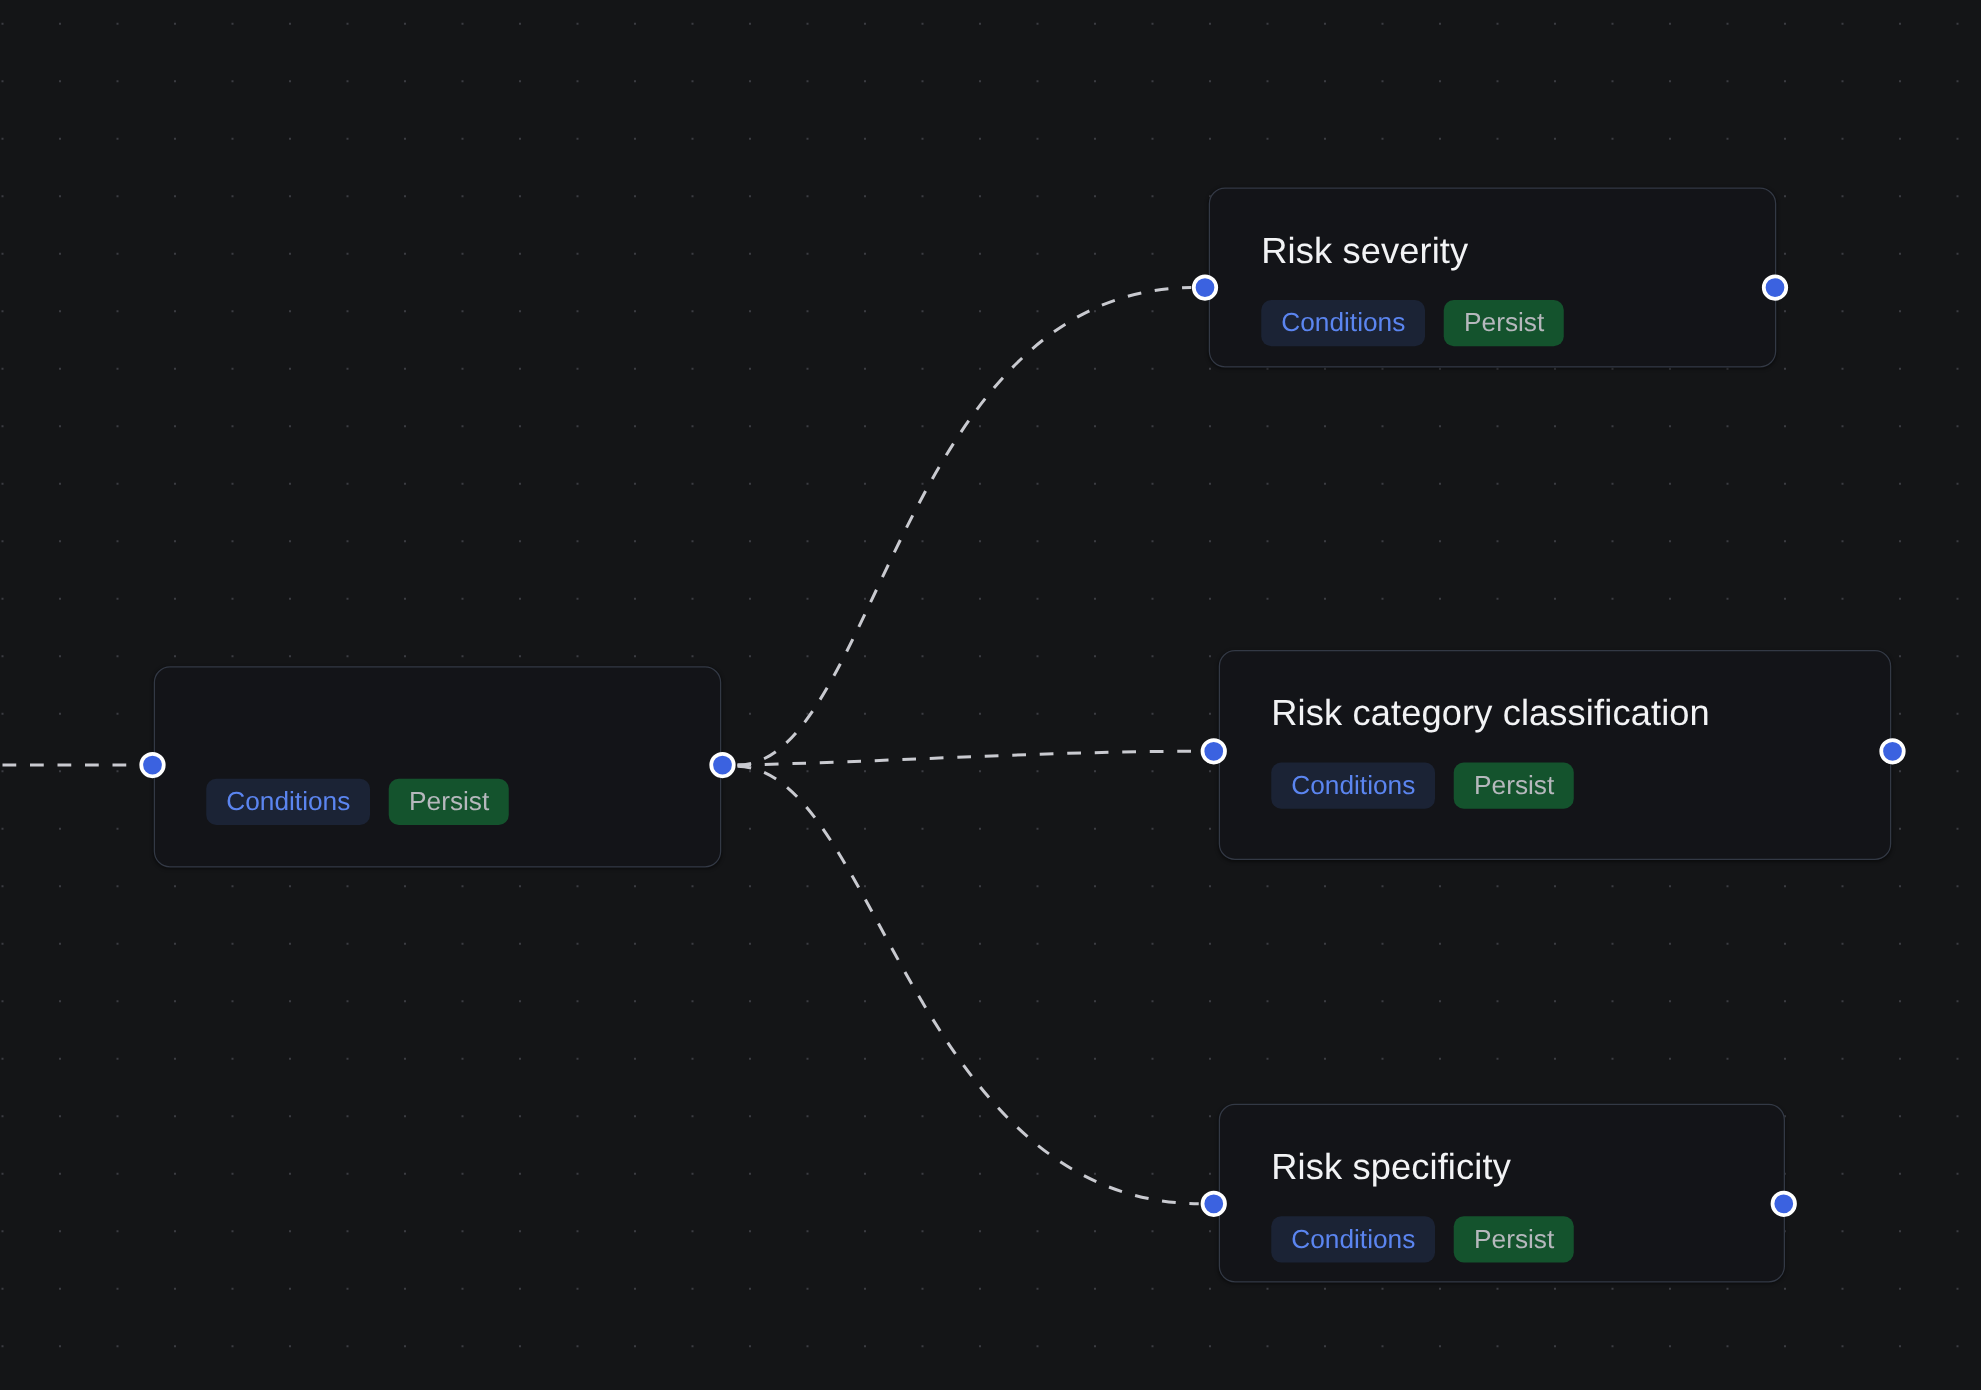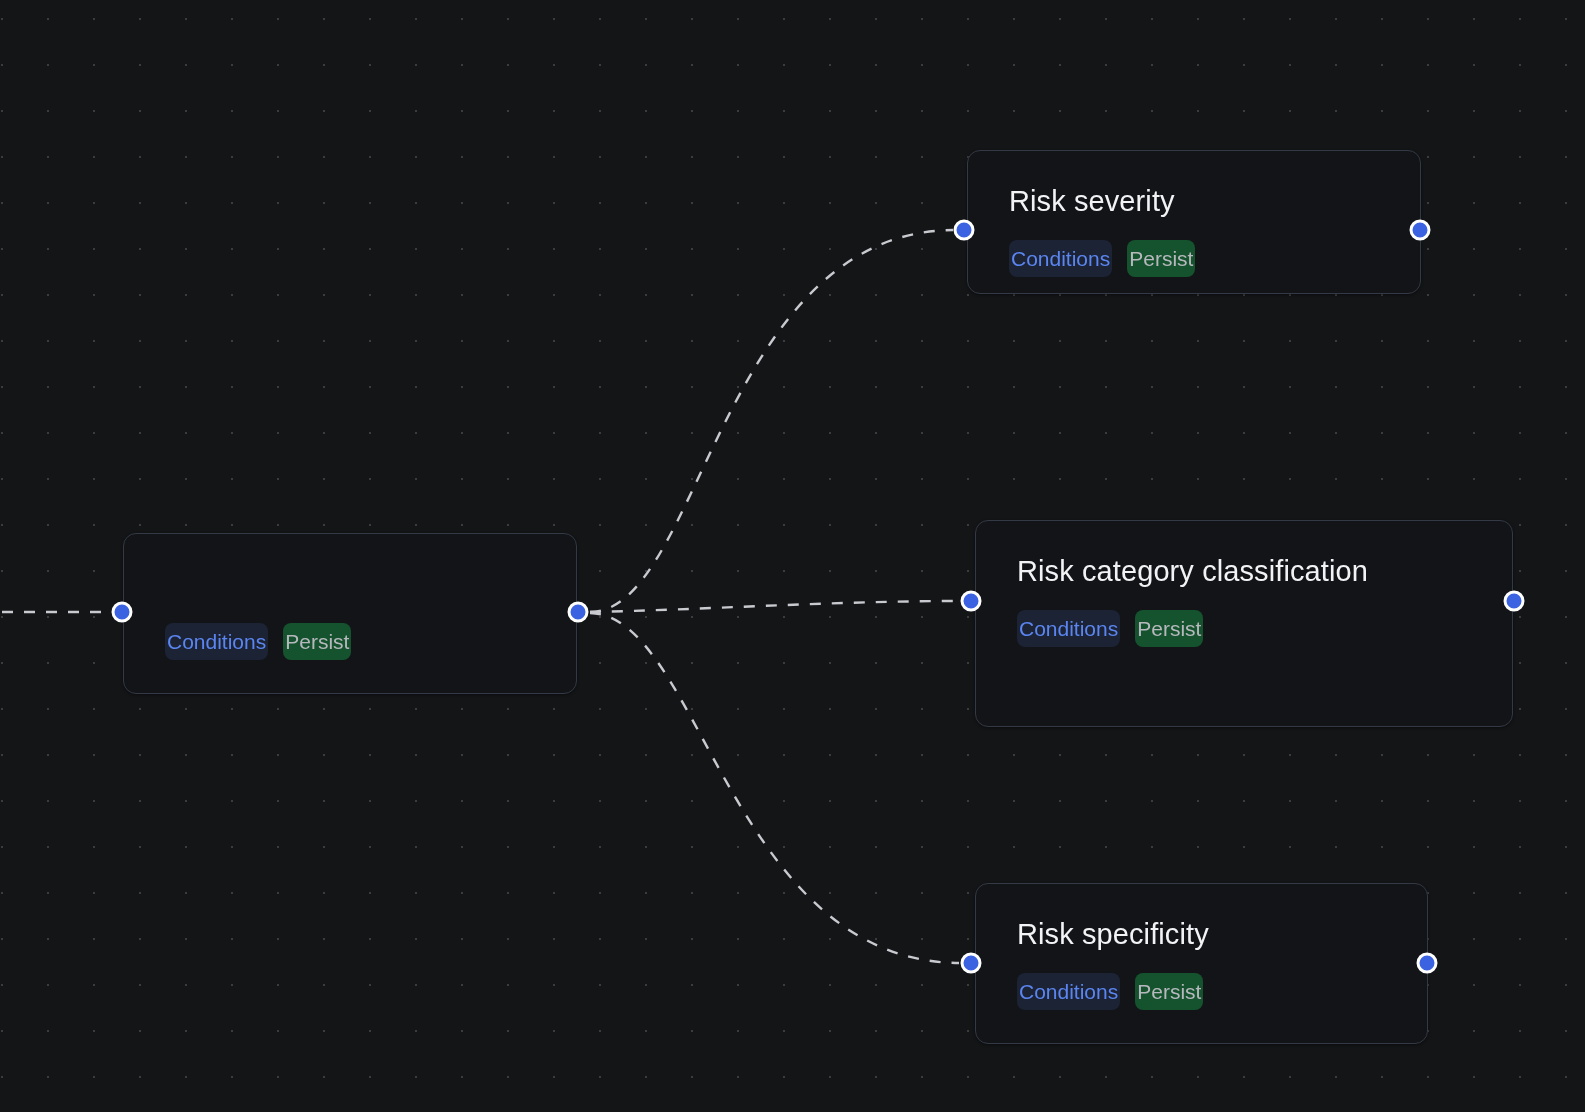--- a/index.html
+++ b/index.html
@@ -53,21 +53,21 @@
     display: flex;
     flex-direction: row;
     align-items: center;
     gap: 15px;
   }
   .badge {
     display: inline-flex;
     align-items: center;
     justify-content: center;
     height: 37px;
-    padding: 0 2px;
+    padding: 0 16px;
     border-radius: 8px;
     font-size: 21px;
     line-height: 37px;
     white-space: nowrap;
   }
   .badge-conditions {
     background: #1b2335;
     color: #5b85f0;
   }
   .badge-persist {
@@ -110,31 +110,31 @@
   <div class="node" style="left: 967px; top: 150px; width: 454px; height: 144px;">
     <div class="node-title">Risk severity</div>
     <div class="node-badges">
       <span class="badge badge-conditions">Conditions</span>
       <span class="badge badge-persist">Persist</span>
     </div>
   </div>
   <div class="port" style="left: 964px; top: 230px;"></div>
   <div class="port" style="left: 1420px; top: 230px;"></div>
 
-  <div class="node" style="left: 975px; top: 520px; width: 538px; height: 207px;">
+  <div class="node" style="left: 975px; top: 520px; width: 538px; height: 168px;">
     <div class="node-title">Risk category classification</div>
     <div class="node-badges">
       <span class="badge badge-conditions">Conditions</span>
       <span class="badge badge-persist">Persist</span>
     </div>
   </div>
   <div class="port" style="left: 971px; top: 601px;"></div>
   <div class="port" style="left: 1514px; top: 601px;"></div>
 
-  <div class="node" style="left: 975px; top: 883px; width: 453px; height: 161px; text-decoration: underline;">
+  <div class="node" style="left: 975px; top: 883px; width: 453px; height: 143px; text-decoration: underline;">
     <div class="node-title">Risk specificity</div>
     <div class="node-badges">
       <span class="badge badge-conditions">Conditions</span>
       <span class="badge badge-persist">Persist</span>
     </div>
   </div>
   <div class="port" style="left: 971px; top: 963px;"></div>
   <div class="port" style="left: 1427px; top: 963px;"></div>
 
 </div>

